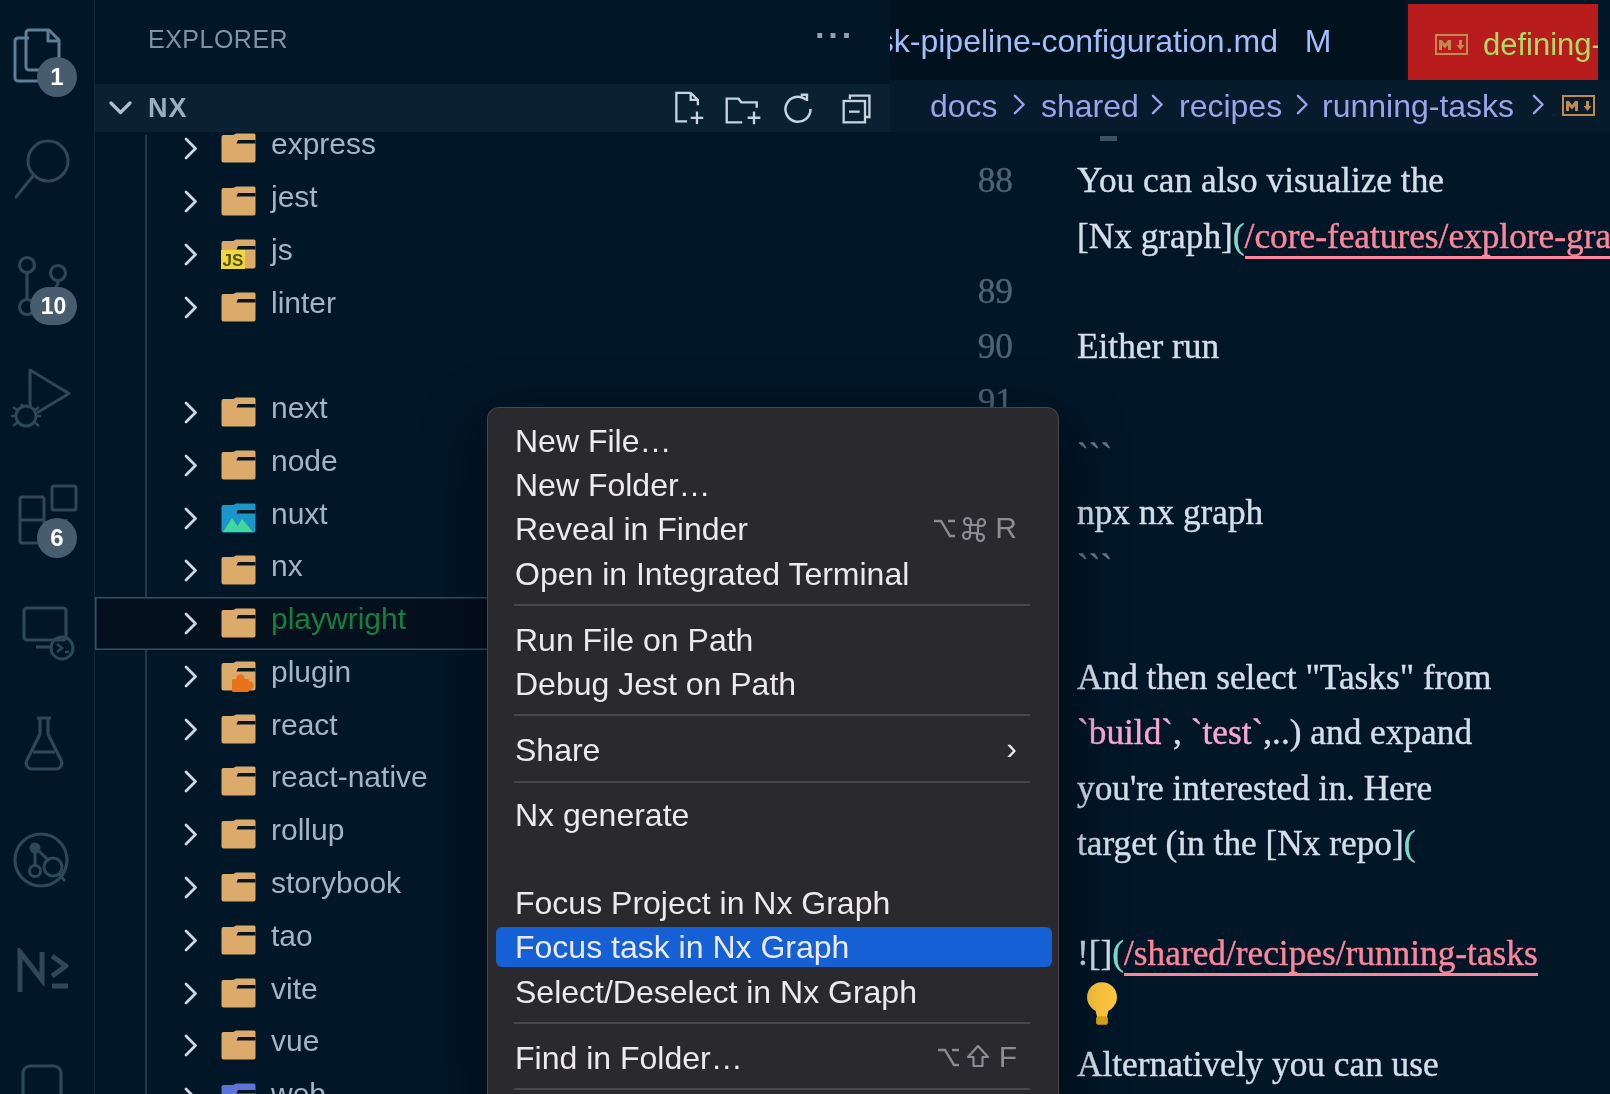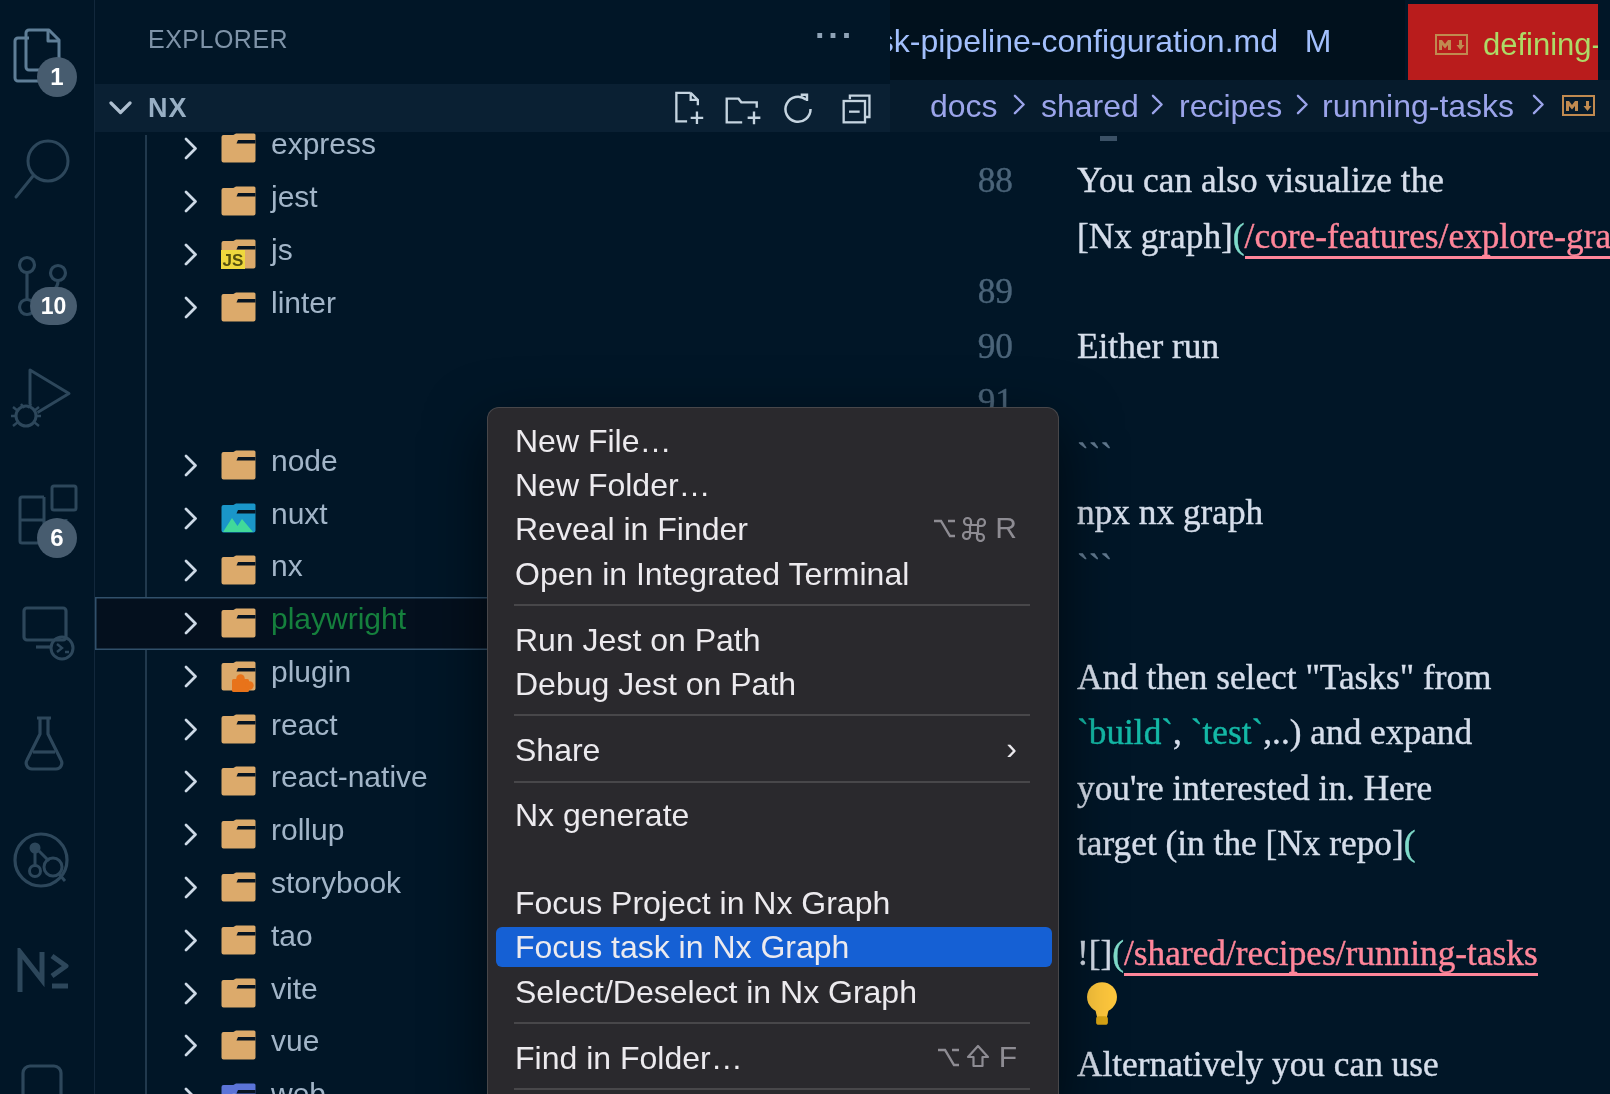--- a/index.html
+++ b/index.html
@@ -29,21 +29,21 @@
   #tab2 .t { position:absolute; top:23px; font-size:31px; color:#addb67; }
   #crumbs { position:absolute; left:0; top:80px; width:720px; height:52px; background:#061b2c; font-size:32px; color:#9ba4ea; }
   .cr { position:absolute; top:8px; white-space:pre; }
   #code { position:absolute; left:0; top:132px; width:720px; height:962px; overflow:hidden;
     font-family:Liberation Serif, serif; font-size:35.3px; -webkit-text-stroke:0.4px currentColor; }
   .cl { position:absolute; left:0; width:1000px; height:55.2px; white-space:pre; }
   .num { position:absolute; left:0; width:123px; text-align:right; top:11px; color:#4b6479; }
   .txt { position:absolute; left:187px; top:11px; color:#d6deeb; }
   .teal { color:#7fdbca; }
   .pink { color:#ff869a; border-bottom:3px solid #ff869a; }
-  .grn { color:#14b8a6; }
+  .grn { color:#f9a8d4; }
   .dim { color:#637b91; }
 
   #menu { left:487px; top:407px; width:572px; height:700px; background:#2a292d;
     border:1px solid rgba(255,255,255,0.14); border-radius:12px;
     box-shadow:0 20px 60px rgba(0,0,0,0.6); }
   .mi { position:absolute; left:27px; font-size:32px; color:#eceaee; white-space:pre; }
   .msc { position:absolute; right:41px; font-size:30px; color:#8e8c93; }
   .msep { position:absolute; left:26px; width:516px; height:2px; background:rgba(255,255,255,0.14); }
   #mhl { position:absolute; left:8px; top:518.8px; width:556px; height:40.5px; background:#1560d4; border-radius:6px; }
 </style>
@@ -111,20 +111,30 @@
 </div>
 <div class="row" style="top:280.5px">
 <svg class="abs" style="left:89px;top:15px" width="14" height="23" viewBox="0 0 14 23">
           <path d="M2 2 L11.5 11.5 L2 21" fill="none" stroke="#cdd9e6" stroke-width="2.8" stroke-linecap="round" stroke-linejoin="round"></path>
         </svg>
 <svg class="abs" style="left:125px;top:9px" width="36" height="36" viewBox="0 0 36 36">
           <path d="M16 2.5 h18 a1.5 1.5 0 0 1 1.5 1.5 V29.5 a2 2 0 0 1 -2 2 H3.5 a2 2 0 0 1 -2 -2 V6 a2 2 0 0 1 2 -2 h9.8 z" fill="#dcaa6b"></path>
           <path d="M18 9 h17.5 v3.5 H16.5 z" fill="#071523"></path>
         </svg>
 <div class="lbl">linter</div>
+</div>
+<div class="row" style="top:386.1px">
+<svg class="abs" style="left:89px;top:15px" width="14" height="23" viewBox="0 0 14 23">
+          <path d="M2 2 L11.5 11.5 L2 21" fill="none" stroke="#cdd9e6" stroke-width="2.8" stroke-linecap="round" stroke-linejoin="round"></path>
+        </svg>
+<svg class="abs" style="left:125px;top:9px" width="36" height="36" viewBox="0 0 36 36">
+          <path d="M16 2.5 h18 a1.5 1.5 0 0 1 1.5 1.5 V29.5 a2 2 0 0 1 -2 2 H3.5 a2 2 0 0 1 -2 -2 V6 a2 2 0 0 1 2 -2 h9.8 z" fill="#dcaa6b"></path>
+          <path d="M18 9 h17.5 v3.5 H16.5 z" fill="#071523"></path>
+        </svg>
+<div class="lbl">next</div>
 </div>
 <div class="row" style="top:438.8px">
 <svg class="abs" style="left:89px;top:15px" width="14" height="23" viewBox="0 0 14 23">
           <path d="M2 2 L11.5 11.5 L2 21" fill="none" stroke="#cdd9e6" stroke-width="2.8" stroke-linecap="round" stroke-linejoin="round"></path>
         </svg>
 <svg class="abs" style="left:125px;top:9px" width="36" height="36" viewBox="0 0 36 36">
           <path d="M16 2.5 h18 a1.5 1.5 0 0 1 1.5 1.5 V29.5 a2 2 0 0 1 -2 2 H3.5 a2 2 0 0 1 -2 -2 V6 a2 2 0 0 1 2 -2 h9.8 z" fill="#dcaa6b"></path>
           <path d="M18 9 h17.5 v3.5 H16.5 z" fill="#071523"></path>
         </svg>
 <div class="lbl">node</div>
@@ -381,21 +391,21 @@
 <div class="mi" style="top:14.8px">New File…</div>
 <div class="mi" style="top:59.1px">New Folder…</div>
 <div class="mi" style="top:103.4px">Reveal in Finder</div>
 <div class="msc" style="top:103.4px"><svg width="25" height="25" viewBox="0 0 25 25" style="margin:0 2px;vertical-align:-3px">
           <path d="M2 5 h7 l9 15 h5 M16 5 h7" fill="none" stroke="#8e8c93" stroke-width="2.4"></path>
         </svg><svg width="26" height="26" viewBox="0 0 26 26" style="margin:0 2px;vertical-align:-4px">
           <path d="M9 9 H6.5 a3.5 3.5 0 1 1 3.5 -3.5 V9 m0 0 h8 M9 9 v8 m8 -8 V6.5 a3.5 3.5 0 1 1 3.5 3.5 H17 m0 0 v8 m0 0 h2.5 a3.5 3.5 0 1 1 -3.5 3.5 V17 m0 0 H9 m0 0 v2.5 a3.5 3.5 0 1 1 -3.5 -3.5 H9" fill="none" stroke="#8e8c93" stroke-width="2.2"></path>
         </svg><span style="margin-left:6px">R</span></div>
 <div class="mi" style="top:147.7px">Open in Integrated Terminal</div>
 <div class="msep" style="top:196.3px"></div>
-<div class="mi" style="top:213.6px">Run Jest on Path</div>
+<div class="mi" style="top:213.6px">Run File on Path</div>
 <div class="mi" style="top:257.9px">Debug Jest on Path</div>
 <div class="msep" style="top:306.4px"></div>
 <div class="mi" style="top:323.7px">Share</div>
 <div class="msc" style="top:321.7px;color:#eceaee;font-size:32px">›</div>
 <div class="msep" style="top:372.9px"></div>
 <div class="mi" style="top:388.5px">Nx generate</div>
 <div class="mi" style="top:477.1px">Focus Project in Nx Graph</div>
 <div class="mi" style="top:521.4px">Focus task in Nx Graph</div>
 <div class="mi" style="top:565.7px">Select/Deselect in Nx Graph</div>
 <div class="msep" style="top:614.3px"></div>

